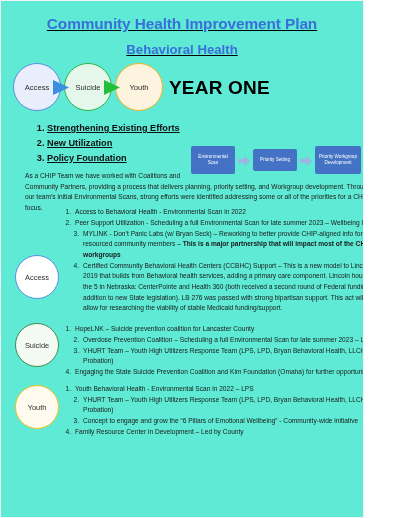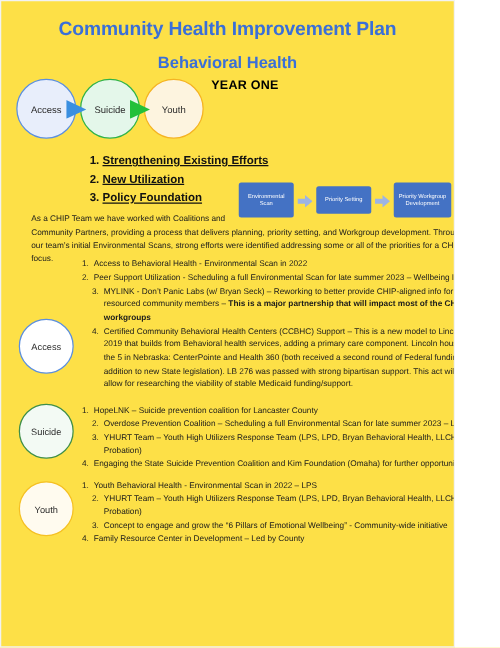--- a/index.html
+++ b/index.html
@@ -10,24 +10,25 @@
   body {
     width: 400px;
     height: 518px;
     font-family: "Liberation Sans", sans-serif;
     overflow: hidden;
   }
   #page {
     position: relative;
     width: 364px;
     height: 518px;
-    background: #fde047;
+    background: #5eead4;
     box-sizing: border-box;
     border: 1px solid #f2f2f2;
     overflow: hidden;
+    text-decoration: underline;
   }
 
   
   .title-block {
     padding-top: 14px;
     text-align: center;
   }
   .doc-title {
     color: #3a6fd8;
     font-weight: bold;
@@ -79,43 +80,42 @@
     height: 15px;
     z-index: 3;
   }
   .chev-arrow.a1 { left: 40px; }
   .chev-arrow.a2 { left: 91px; }
 
   
   .year-one {
     position: absolute;
     left: 168px;
-    top: 62px;
-    font-size: 10px;
+    top: 76px;
+    font-size: 19px;
     font-weight: bold;
     color: #000000;
     letter-spacing: 0.2px;
   }
 
   
   .pillar-list {
     position: absolute;
     left: 28px;
     top: 120px;
     width: 200px;
     margin: 0;
     padding: 0 0 0 18px;
     list-style: decimal;
   }
   .pillar-list li {
     font-size: 9.2px;
     font-weight: bold;
     color: #111111;
     line-height: 1.62;
-    margin-left: 35px;
   }
   .pillar-list li span {
     text-decoration: underline;
   }
 
   
   .flow {
     position: absolute;
     left: 190px;
     top: 145px;

